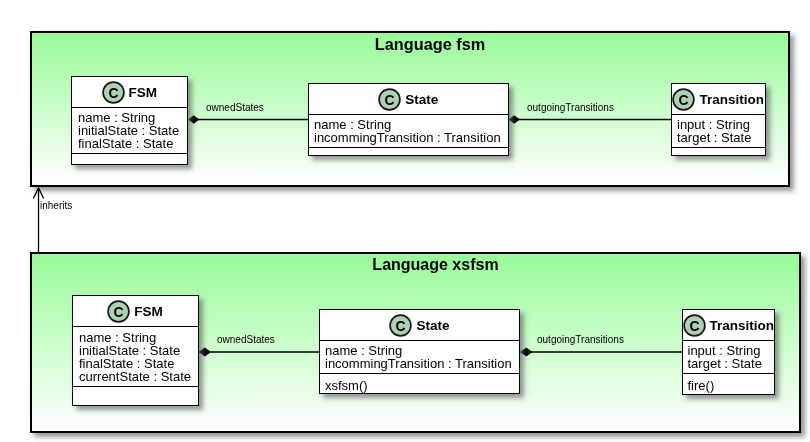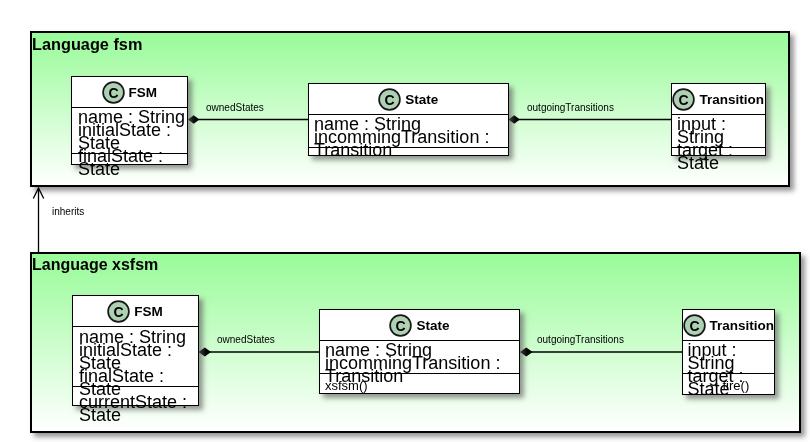--- a/index.html
+++ b/index.html
@@ -1,26 +1,26 @@
 <!DOCTYPE html>
 <html><head>
 <meta charset="utf-8">
 <style>
   html,body{margin:0;padding:0;}
   body{width:810px;height:442px;position:relative;background:#ffffff;
        font-family:"Liberation Sans",sans-serif;color:#000;}
   .pkg{position:absolute;border:2px solid #000;box-sizing:border-box;
        background:linear-gradient(180deg,#98FB98 0%,#ffffff 100%);
        box-shadow:4px 4px 5px rgba(95,95,95,0.65);}
-  .pkg-title{text-align:left;font-weight:bold;font-size:16px;line-height:16px;padding-top:2.5px;}
+  .pkg-title{text-align:center;font-weight:bold;font-size:16px;line-height:16px;padding-top:2.5px;margin-left:40px;}
   .cls{position:absolute;border:1.5px solid #000;box-sizing:border-box;background:#ffffff;
        box-shadow:4px 4px 5px rgba(95,95,95,0.65);}
   .hdr{height:28.5px;padding-top:1px;border-bottom:1.5px solid #000;display:flex;align-items:center;justify-content:center;}
   .cname{font-size:13.5px;margin-left:4px;font-weight:bold;}
-  .attrs{font-size:18px;line-height:13px;padding:3.5px 0 0 6.5px;border-bottom:1.5px solid #000;}
+  .attrs{font-size:13px;line-height:13px;padding:3.5px 0 0 6.5px;border-bottom:1.5px solid #000;}
   .methods{font-size:13px;line-height:13px;padding:2.5px 0 0 6.5px;}
   svg.ov{position:absolute;left:0;top:0;}
   .lbl{position:absolute;font-size:10px;line-height:15px;white-space:nowrap;}
   .circ{flex:0 0 auto;}
 </style>
 </head>
 <body>
 
 <div class="pkg" style="left:30px;top:31px;width:760px;height:156px;">
   <div class="pkg-title" style="font-size:16.3px;">Language fsm</div>
@@ -44,21 +44,21 @@
   <polygon points="520,352 526.3,347.5 532.6,352 526.3,356.5" fill="#000"></polygon>
 
   <line x1="38.5" y1="252" x2="38.5" y2="188.5" stroke="#000" stroke-width="1.3"></line>
   <polyline points="33.3,198.5 38.5,188 43.7,198.5" fill="none" stroke="#000" stroke-width="1.3"></polyline>
 </svg>
 
 <div class="lbl" style="left:206px;top:99.5px;">ownedStates</div>
 <div class="lbl" style="left:527px;top:99.5px;">outgoingTransitions</div>
 <div class="lbl" style="left:217px;top:332px;">ownedStates</div>
 <div class="lbl" style="left:537px;top:332px;">outgoingTransitions</div>
-<div class="lbl" style="left:40px;top:204px;margin-left:12px;">inherits</div>
+<div class="lbl" style="left:40px;top:198px;">inherits</div>
 
 <div class="cls" style="left:70.5px;top:76px;width:117.5px;height:88.5px;">
   <div class="hdr">
     <svg class="circ" width="23" height="23" viewBox="0 0 23 23">
       <circle cx="11.5" cy="11.5" r="10.4" fill="#ADD1B2" stroke="#181818" stroke-width="1.7"></circle>
       <text x="11.5" y="16.6" text-anchor="middle" font-size="14" font-weight="bold" font-family="Liberation Sans">C</text>
     </svg>
     <span class="cname">FSM</span>
   </div>
   <div class="attrs" style="height:42px;">name : String<br>initialState : State<br>finalState : State</div>
@@ -114,14 +114,14 @@
 
 <div class="cls" style="left:681.5px;top:309px;width:93.5px;height:86px;">
   <div class="hdr">
     <svg class="circ" width="23" height="23" viewBox="0 0 23 23">
       <circle cx="11.5" cy="11.5" r="10.4" fill="#ADD1B2" stroke="#181818" stroke-width="1.7"></circle>
       <text x="11.5" y="16.6" text-anchor="middle" font-size="14" font-weight="bold" font-family="Liberation Sans">C</text>
     </svg>
     <span class="cname">Transition</span>
   </div>
   <div class="attrs" style="height:29px;padding-left:5px;">input : String<br>target : State</div>
-  <div class="methods" style="height:15.5px;padding-top:4.5px;padding-left:5px;margin-left:35px;">fire()</div>
+  <div class="methods" style="height:15.5px;padding-top:4.5px;padding-left:5px;">fire()</div>
 </div>
 
 </body></html>

